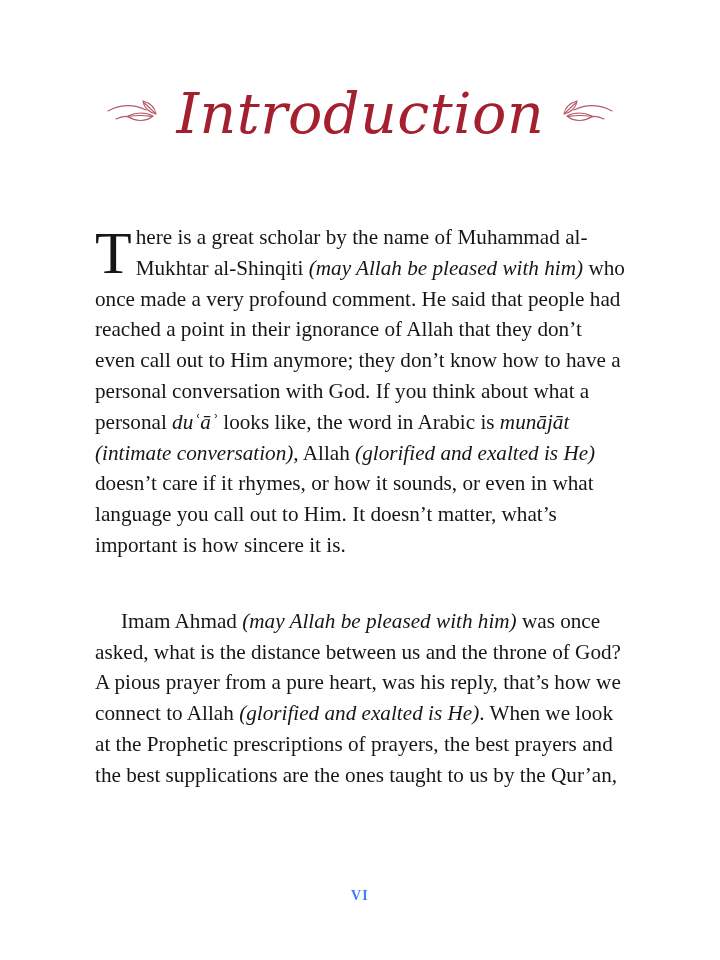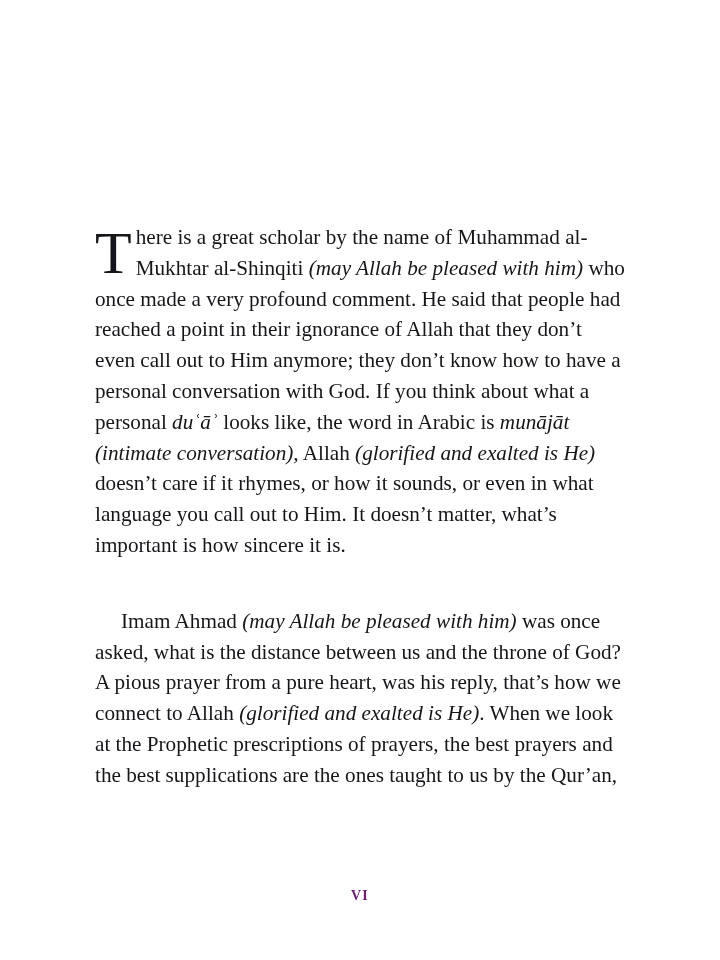--- a/index.html
+++ b/index.html
@@ -97,30 +97,57 @@
 
   
   .folio {
     position: absolute;
     left: 0;
     top: 888px;
     width: 720px;
     text-align: center;
     font-size: 14px;
     letter-spacing: 1.2px;
-    color: #701a75;
+    color: #3b82f6;
     font-variant: small-caps;
     font-weight: 700;
   }
 </style>
 </head>
 <body>
 
 <div class="page">
 
+  <div class="title-block">
+
+    <svg class="ornament left" viewBox="0 0 56 34" aria-hidden="true">
+      <g fill="none" stroke="#b2596a" stroke-width="1.1" stroke-linecap="round">
+        <path d="M2 14 C 14 7, 28 7, 40 13"></path>
+        <path d="M22 19 C 30 15, 40 15, 47 19 C 40 25, 29 25, 22 19 Z"></path>
+        <path d="M24 19 C 32 18, 40 18.6, 46 19.4"></path>
+        <path d="M37 4 C 44 6, 49 11, 50 17 C 44 16, 38 11, 37 4 Z"></path>
+        <path d="M38.5 6 C 43 10, 46.5 13.6, 49.4 16.6"></path>
+        <path d="M10 22 C 16 19, 22 19, 25 21"></path>
+      </g>
+    </svg>
+
+    <div class="chapter-title">Introduction</div>
+
+    <svg class="ornament right" viewBox="0 0 56 34" aria-hidden="true">
+      <g fill="none" stroke="#b2596a" stroke-width="1.1" stroke-linecap="round">
+        <path d="M2 14 C 14 7, 28 7, 40 13"></path>
+        <path d="M22 19 C 30 15, 40 15, 47 19 C 40 25, 29 25, 22 19 Z"></path>
+        <path d="M24 19 C 32 18, 40 18.6, 46 19.4"></path>
+        <path d="M37 4 C 44 6, 49 11, 50 17 C 44 16, 38 11, 37 4 Z"></path>
+        <path d="M38.5 6 C 43 10, 46.5 13.6, 49.4 16.6"></path>
+        <path d="M10 22 C 16 19, 22 19, 25 21"></path>
+      </g>
+    </svg>
+
+  </div>
 
   <div class="body-area">
 
     <p class="para dropcap-para"><span>There is a great scholar by the name of Muhammad al-Mukhtar al-Shinqiti </span><span class="ital">(may Allah be pleased with him)</span><span> who once made a very profound comment. He said that people had reached a point in their ignorance of Allah that they don’t even call out to Him anymore; they don’t know how to have a personal conversation with God. If you think about what a personal </span><span class="ital">duʿāʾ</span><span> looks like, the word in Arabic is </span><span class="ital">munājāt (intimate conversation),</span><span> Allah </span><span class="ital">(glorified and exalted is He)</span><span> doesn’t care if it rhymes, or how it sounds, or even in what language you call out to Him. It doesn’t matter, what’s important is how sincere it is.</span></p>
 
     <p class="para indent"><span>Imam Ahmad </span><span class="ital">(may Allah be pleased with him)</span><span> was once asked, what is the distance between us and the throne of God? A pious prayer from a pure heart, was his reply, that’s how we connect to Allah </span><span class="ital">(glorified and exalted is He)</span><span>. When we look at the Prophetic prescriptions of prayers, the best prayers and the best supplications are the ones taught to us by the Qur’an,</span></p>
 
   </div>
 
   <div class="folio">VI</div>

